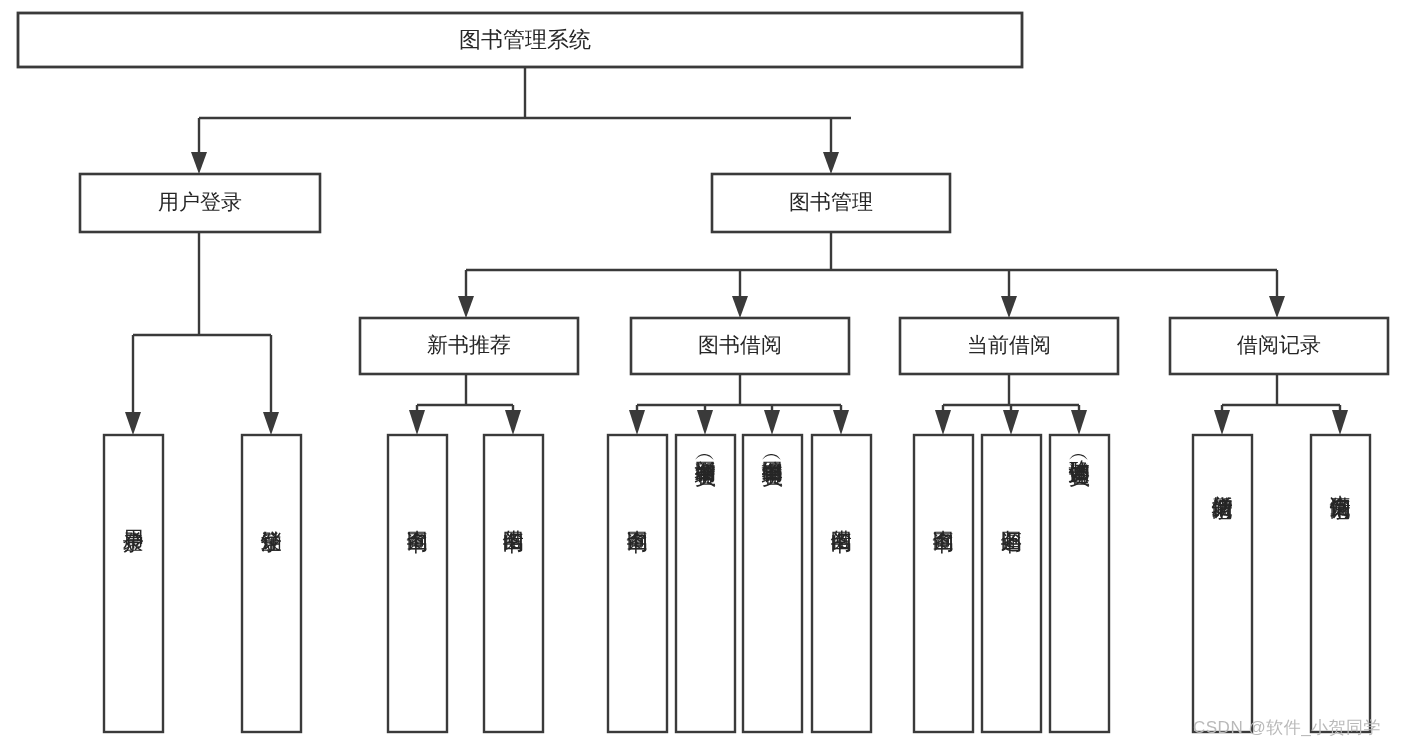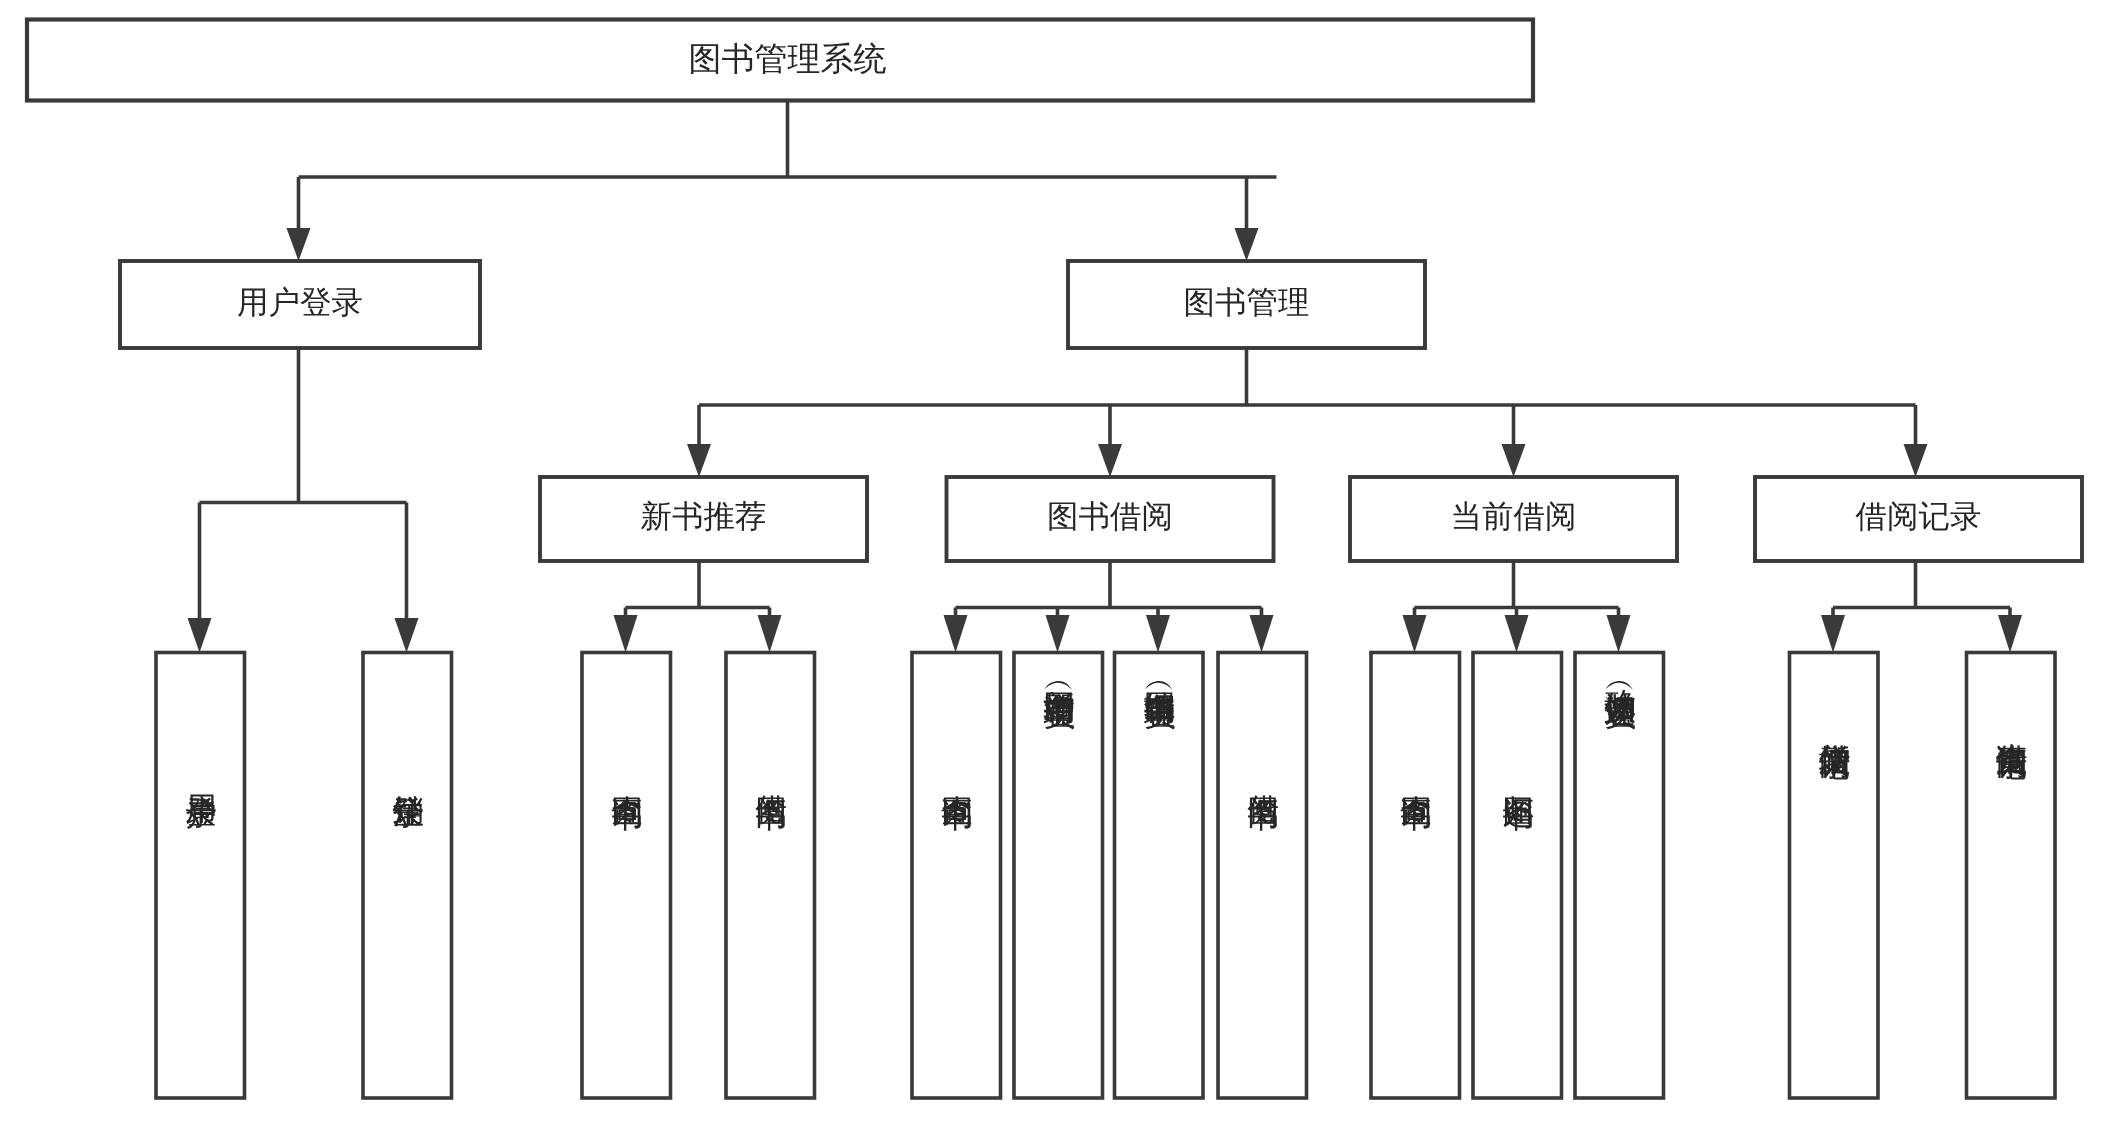--- a/index.html
+++ b/index.html
@@ -211,13 +211,14 @@
   <span class="vert-label" style="left:772px; top:443px;">编辑图书（管理员）</span>
   <span class="vert-label" style="left:841px; top:513px;">借阅图书</span>
 
   <span class="vert-label" style="left:943px; top:513px;">查询图书</span>
   <span class="vert-label" style="left:1011px; top:513px;">归还图书</span>
   <span class="vert-label" style="left:1079px; top:443px;">确认归还（管理员）</span>
 
   <span class="vert-label" style="left:1222px; top:478px;">新增借阅记录</span>
   <span class="vert-label" style="left:1340px; top:478px;">查询借阅记录</span>
 
+  <span class="watermark" style="left:1193px; top:716px;">CSDN @软件_小贺同学</span>
 </div>
 
 </body></html>

